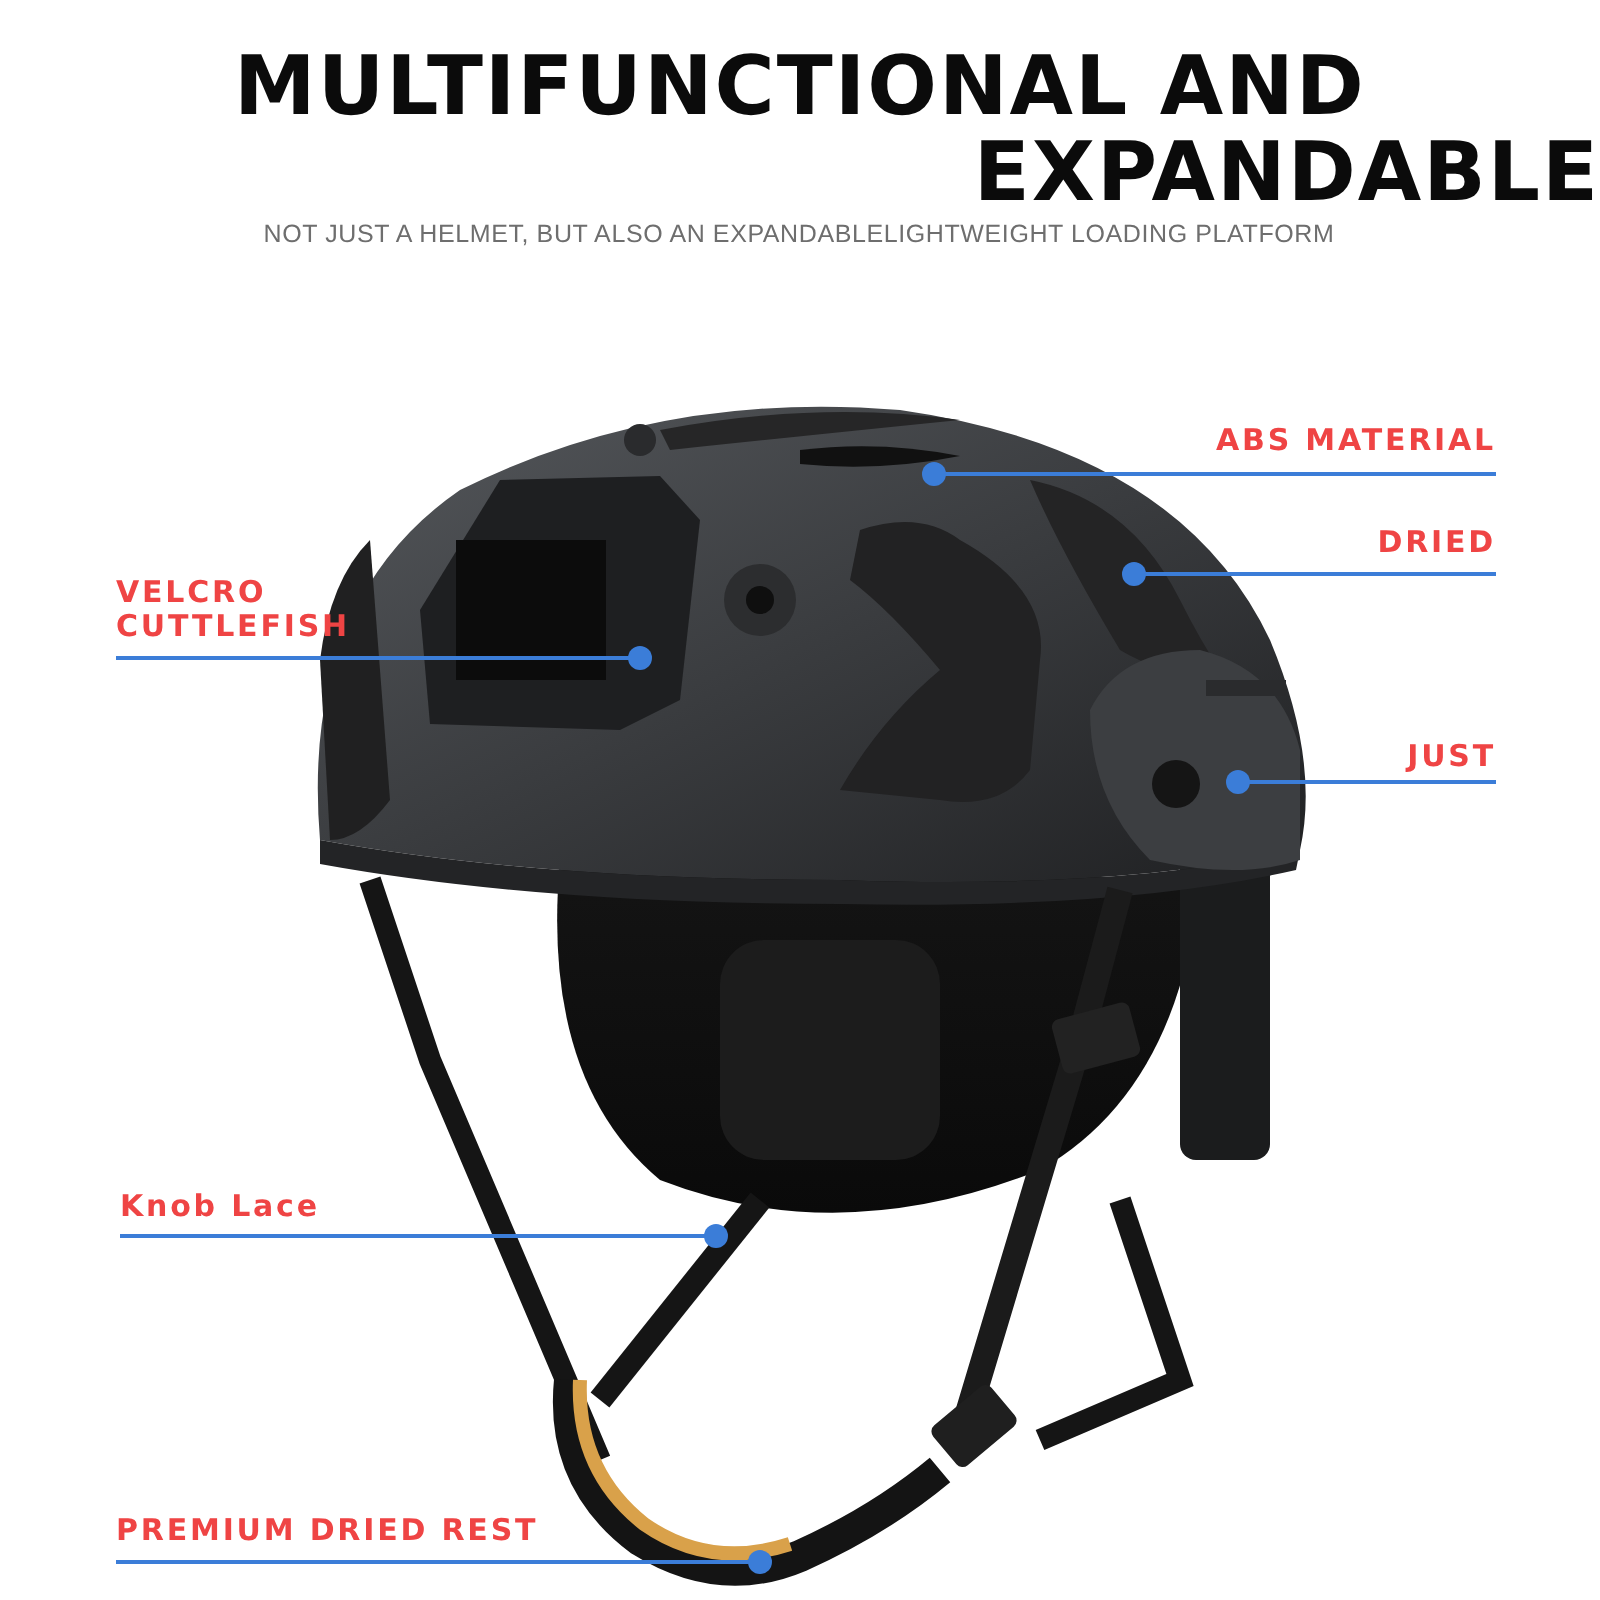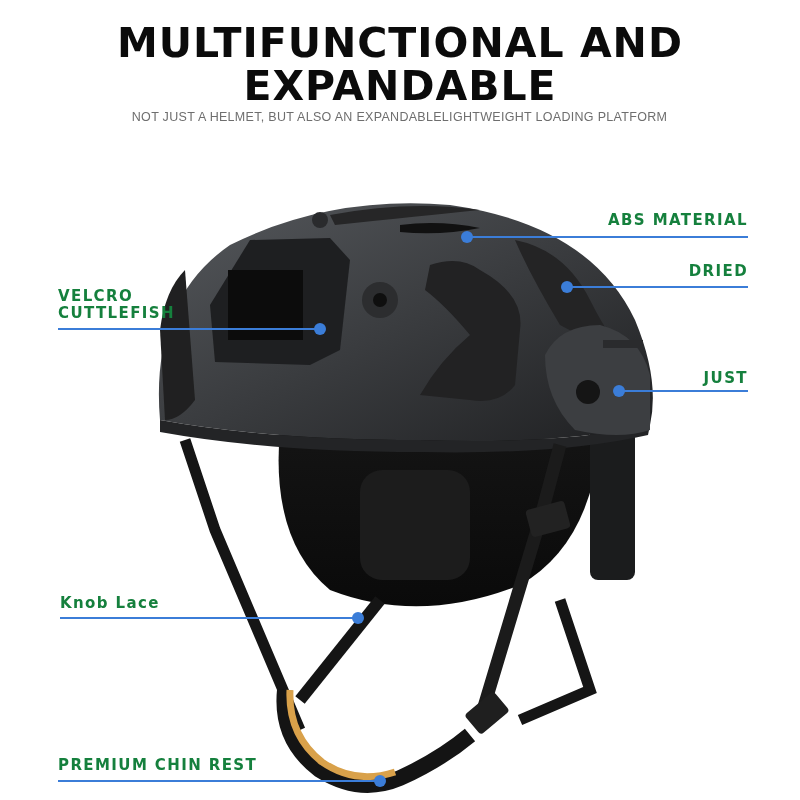--- a/index.html
+++ b/index.html
@@ -6,29 +6,29 @@
     body {
       width: 800px; height: 800px; background: #ffffff; position: relative; overflow: hidden;
       font-family: "Liberation Sans", "DejaVu Sans", sans-serif;
     }
     .title {
       position: absolute; left: 0; width: 800px; text-align: center;
       font-family: "DejaVu Sans", sans-serif; font-weight: bold; color: #0b0b0b;
       font-size: 41px; line-height: 46px; letter-spacing: 1px;
     }
     .title.l1 { top: 20px; }
-    .title.l2 { top: 63px; }
+    .title.l2 { top: 63px; text-align: right; }
     .subtitle {
       position: absolute; top: 110px; left: 0; width: 799px; text-align: center;
       font-size: 12.5px; color: #6e6e6e; letter-spacing: 0.3px;
     }
     .helmet { position: absolute; left: 0; top: 0; }
     .label {
       position: absolute; font-family: "DejaVu Sans", sans-serif; font-weight: bold;
-      font-size: 15px; color: #15803d; letter-spacing: 1.4px; line-height: 17px;
+      font-size: 15px; color: #ef4444; letter-spacing: 1.4px; line-height: 17px;
     }
     .label.right { text-align: right; }
     .line { position: absolute; height: 2px; background: #3b7dd8; }
     .dot { position: absolute; width: 12px; height: 12px; border-radius: 50%; background: #3b7dd8; }
   </style>
 </head>
 <body>
 
 <div class="title l1">MULTIFUNCTIONAL AND</div>
 <div class="title l2">EXPANDABLE</div>
@@ -101,15 +101,15 @@
 <div class="dot" style="top:323px; left:314px;"></div>
 
 <div class="label right" style="top:370px; right:52px;">JUST</div>
 <div class="line" style="top:390px; left:618px; width:130px;"></div>
 <div class="dot" style="top:385px; left:613px;"></div>
 
 <div class="label" style="top:595px; left:60px;text-align:center;">Knob Lace</div>
 <div class="line" style="top:617px; left:60px; width:298px;"></div>
 <div class="dot" style="top:612px; left:352px;"></div>
 
-<div class="label" style="top:757px; left:58px;">PREMIUM CHIN REST</div>
+<div class="label" style="top:757px; left:58px;">PREMIUM DRIED REST</div>
 <div class="line" style="top:780px; left:58px; width:322px;"></div>
 <div class="dot" style="top:775px; left:374px;"></div>
 
 </body></html>

